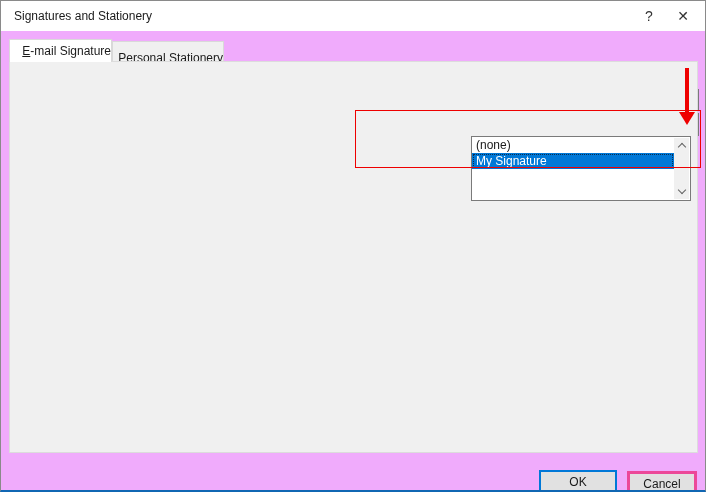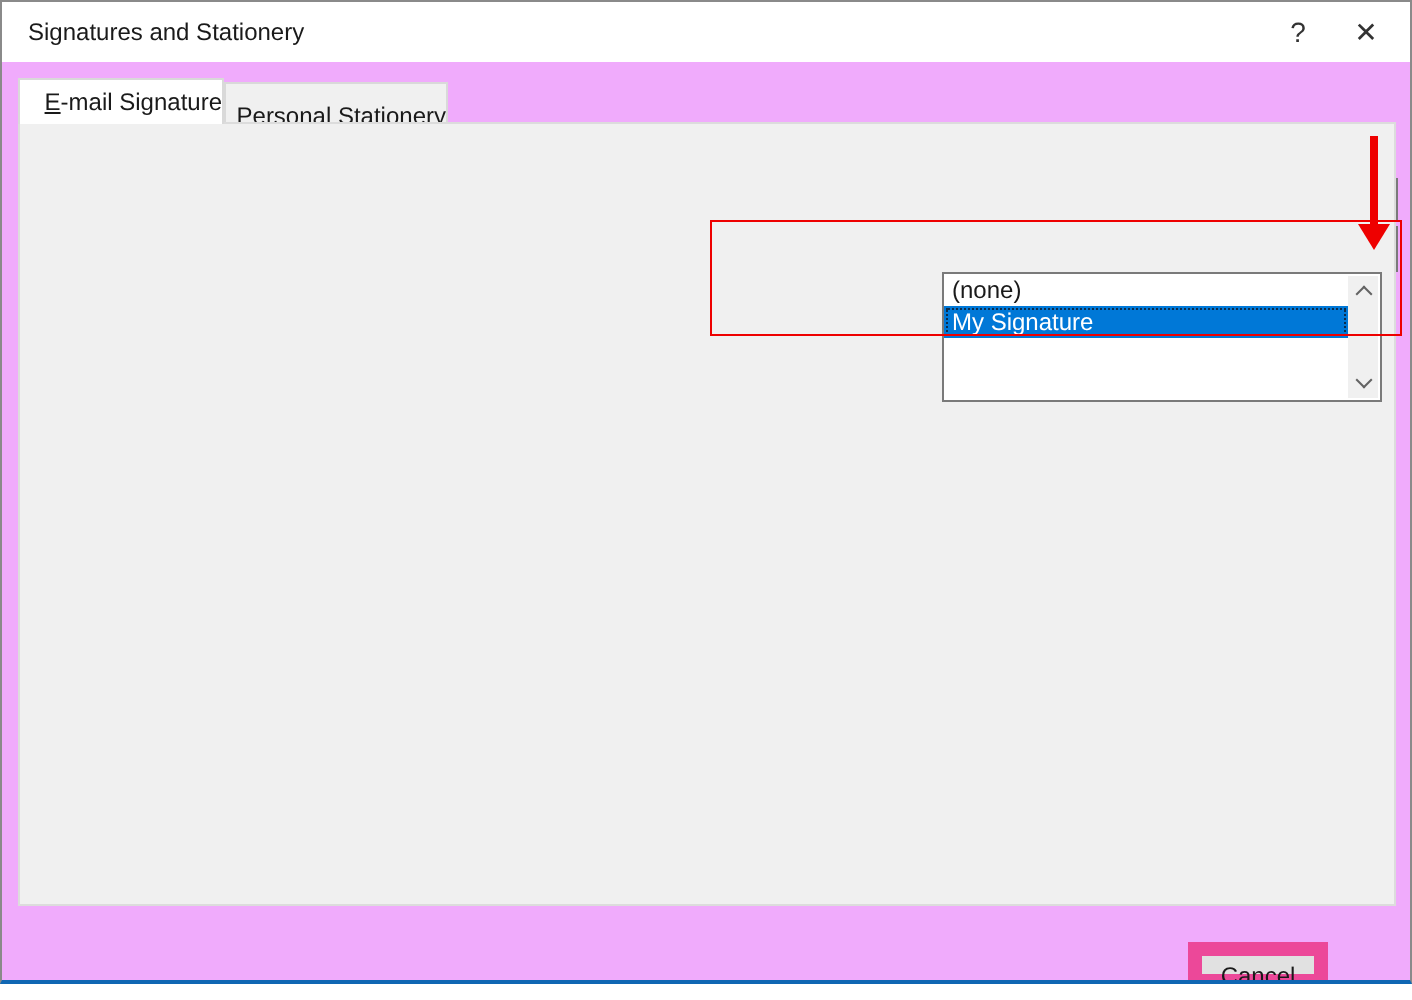--- a/index.html
+++ b/index.html
@@ -88,22 +88,22 @@
   .lnk-chain { position:absolute; left:0; bottom:0; width:9px; height:6px; border:2px solid #2f6fb8;
                border-radius:3px; background:#fff; }
   .lnk-chain2 { left:8px; }
   
   .editarea { position:absolute; left:16px; top:250px; width:672px; height:174px; background:#fff;
               border:1px solid #7a7a7a; }
   .thumb { position:absolute; left:1px; top:18px; width:13px; height:22px; background:#cdcdcd; }
   .link { position:absolute; left:14px; top:437px; color:#0563c1; text-decoration:underline; }
   .ok-btn { position:absolute; left:538px; top:469px; width:78px; height:25px; background:#e1e1e1;
             border:2px solid #0078d7; text-align:center; line-height:21px; }
-  .cancel-btn { position:absolute; left:593px; top:470px; width:70px; height:23px; background:#e1e1e1;
-                border:7px solid #ec4899; text-align:center; line-height:21px; }
+  .cancel-btn { position:absolute; left:626px; top:470px; width:70px; height:23px; background:#e1e1e1;
+                border:3px solid #ec4899; text-align:center; line-height:21px; }
   label.flabel { position:absolute; }
 </style>
 </head>
 <body>
 
 <div class="dialog">
 
   <div class="titlebar">
     <span class="title">Signatures and Stationery</span>
     <span class="cap-btn cap-help">?</span>
@@ -261,15 +261,16 @@
         </div>
       <div class="thumb"></div>
       <div class="sb-btn sb-dn">
           <span class="cv cv-dn"></span>
         </div>
     </div>
   </div>
 
   <a class="link" href="#">Get signature templates</a>
 
+  <div class="ok-btn">OK</div>
   <div class="cancel-btn">Cancel</div>
 
 </div>
 
 </body></html>

